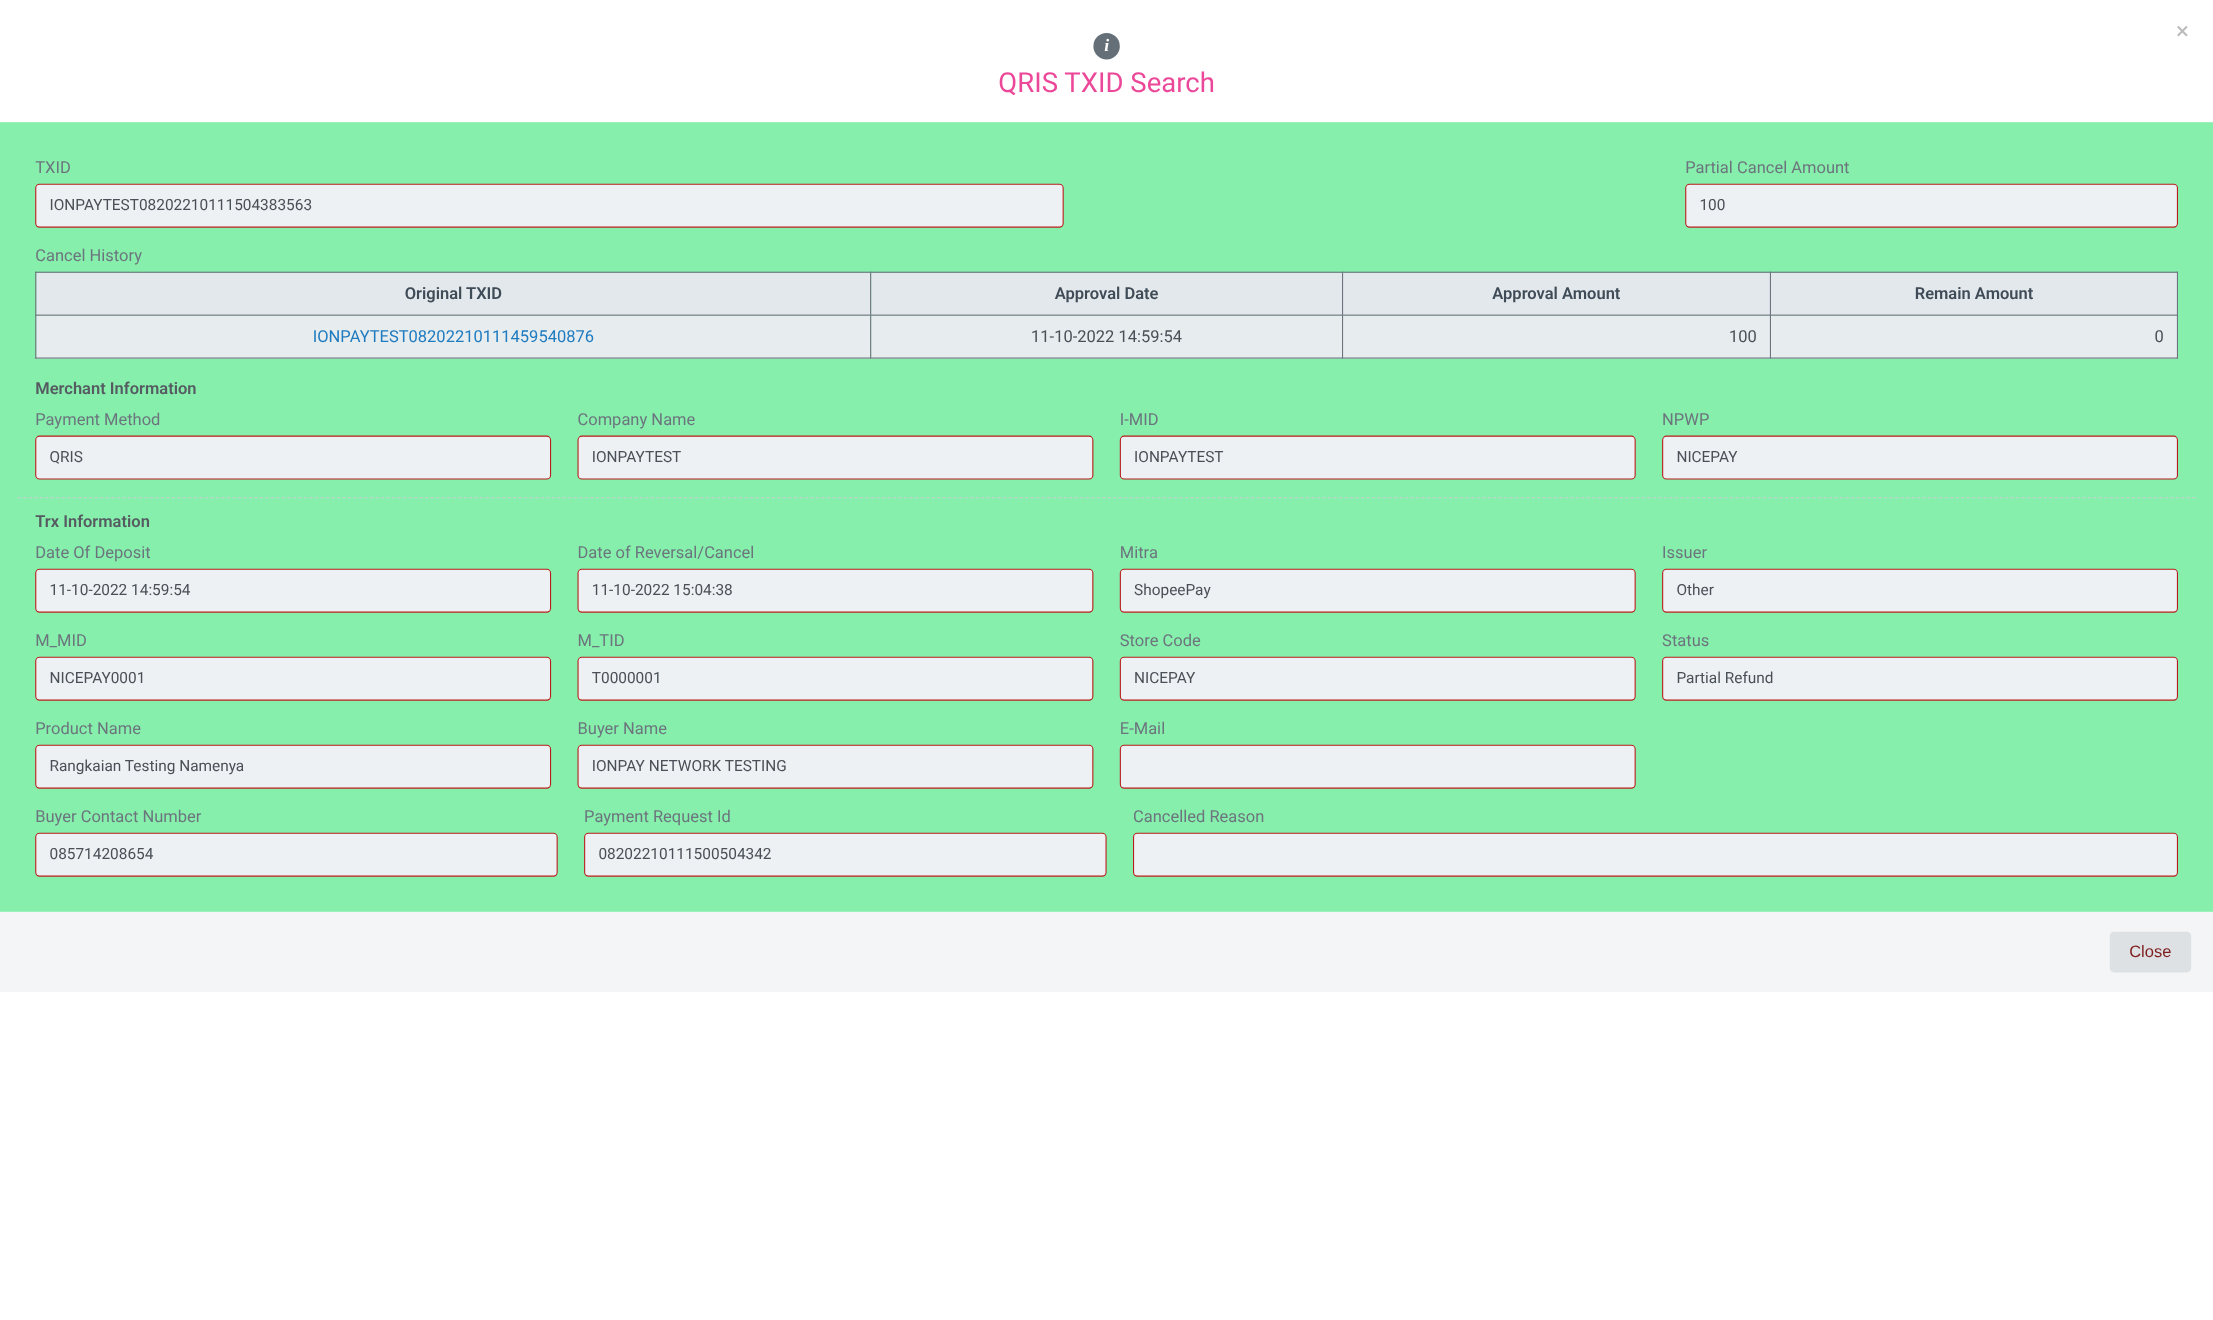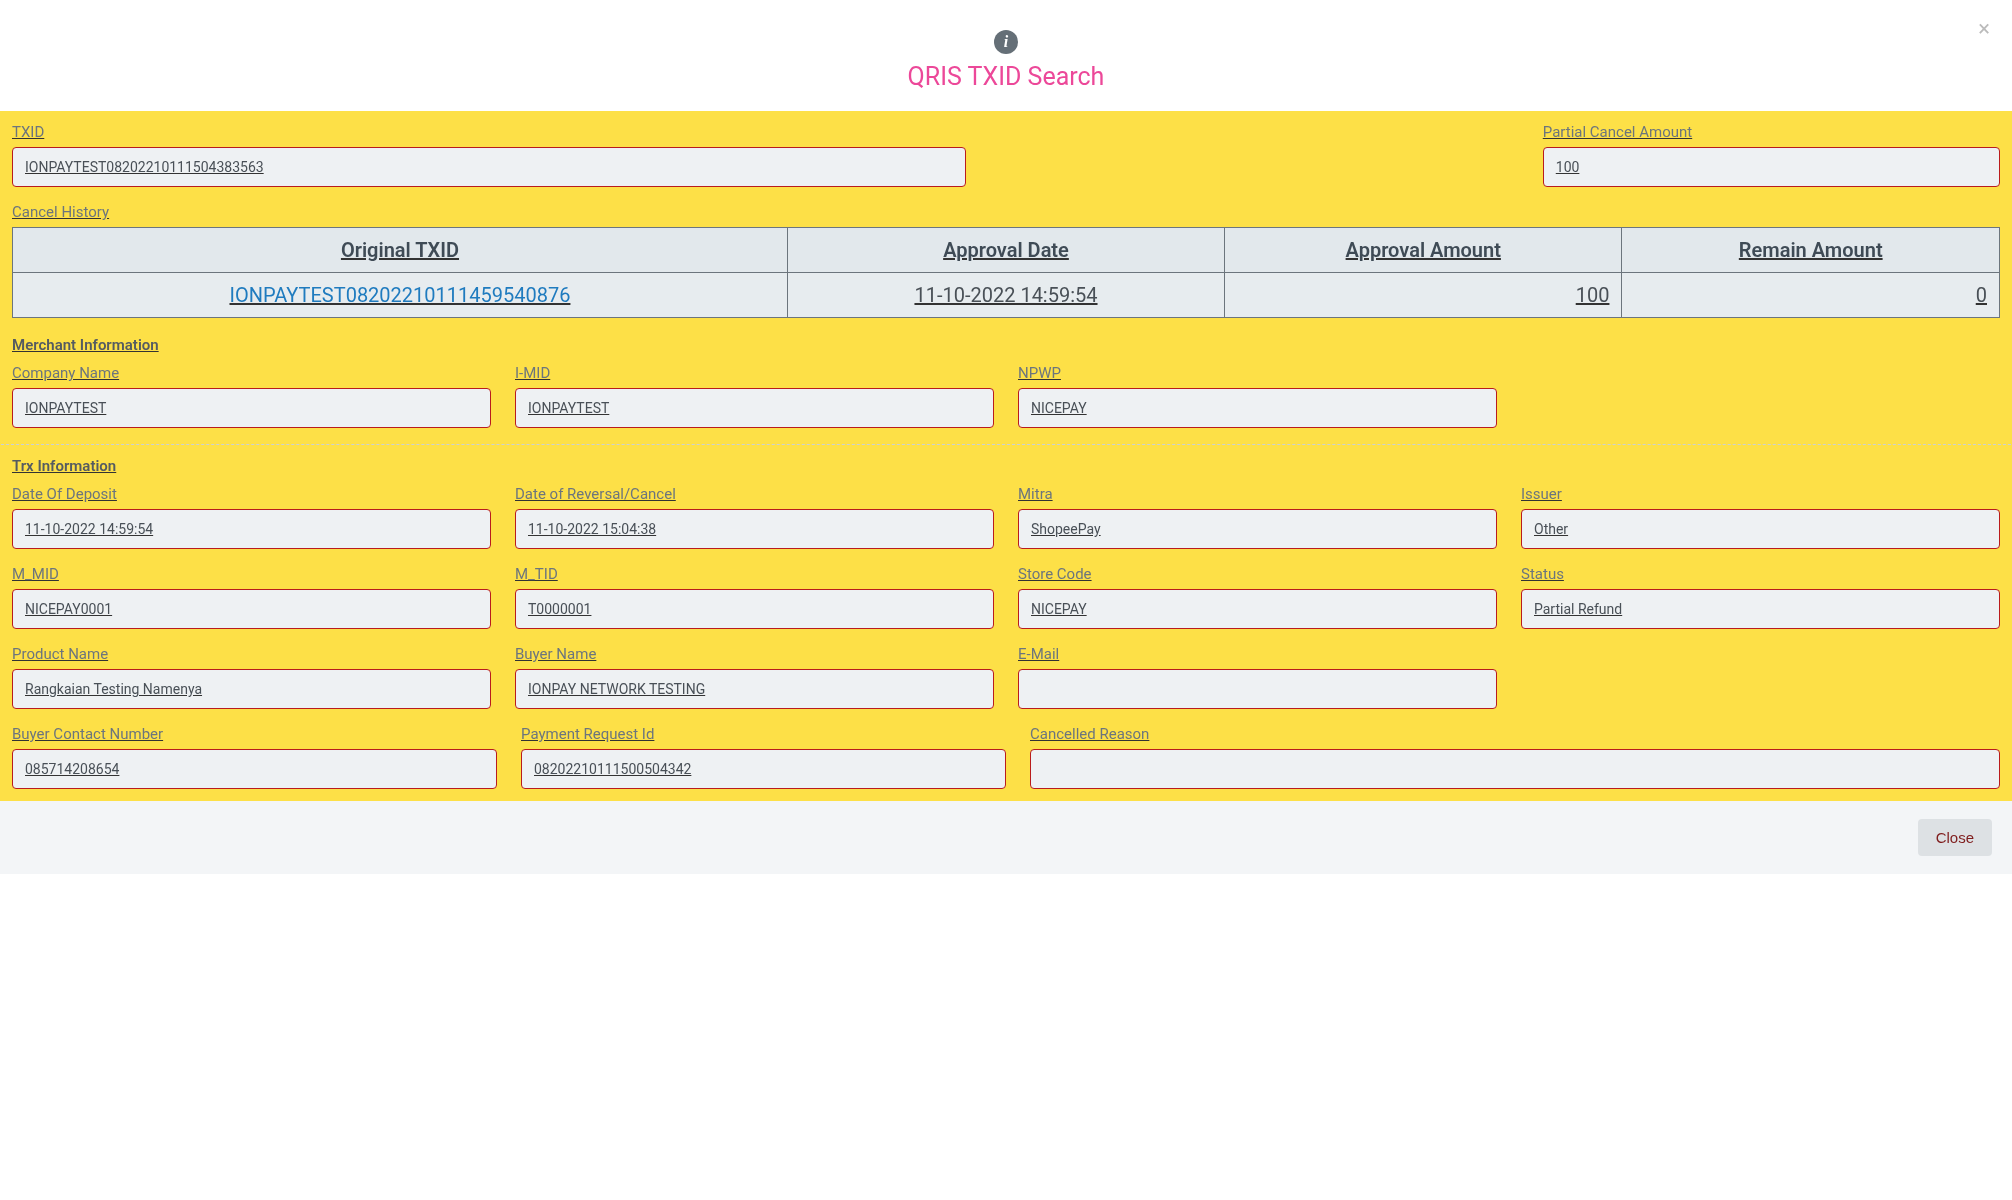--- a/index.html
+++ b/index.html
@@ -38,23 +38,22 @@
     line-height: 24px;
     text-align: center;
     margin-bottom: 8px;
   }
   .title {
     font-size: 25px;
     font-weight: 400;
     color: #ec4899;
   }
   .body {
-    background: #fde047;
-    padding: 12px;
-    text-decoration: underline;
+    background: #86efac;
+    padding: 32px;
   }
   .row {
     display: flex;
     gap: 24px;
     margin-bottom: 16px;
   }
   .txid-col { flex: 0 0 48%; }
   .cancel-amt-col { flex: 0 0 23%; margin-left: auto; }
   label {
     display: block;
@@ -81,21 +80,21 @@
     margin: 8px 0 10px;
   }
   table {
     width: 100%;
     border-collapse: collapse;
     margin-bottom: 18px;
   }
   th, td {
     border: 1px solid #6c757d;
     padding: 10px 12px;
-    font-size: 20px;
+    font-size: 15px;
   }
   th {
     background: #e2e8ec;
     color: #3f4b56;
     font-weight: 600;
     text-align: center;
   }
   td {
     background: #e7ecef;
     color: #495057;
@@ -176,20 +175,24 @@
         <td class="center">11-10-2022 14:59:54</td>
         <td class="right">100</td>
         <td class="right">0</td>
       </tr>
     </tbody>
   </table>
 
   <div class="section-title">Merchant Information</div>
   <div class="grid4">
     <div>
+      <label>Payment Method</label>
+      <div class="field">QRIS</div>
+    </div>
+    <div>
       <label>Company Name</label>
       <div class="field">IONPAYTEST</div>
     </div>
     <div>
       <label>I-MID</label>
       <div class="field">IONPAYTEST</div>
     </div>
     <div>
       <label>NPWP</label>
       <div class="field">NICEPAY</div>

